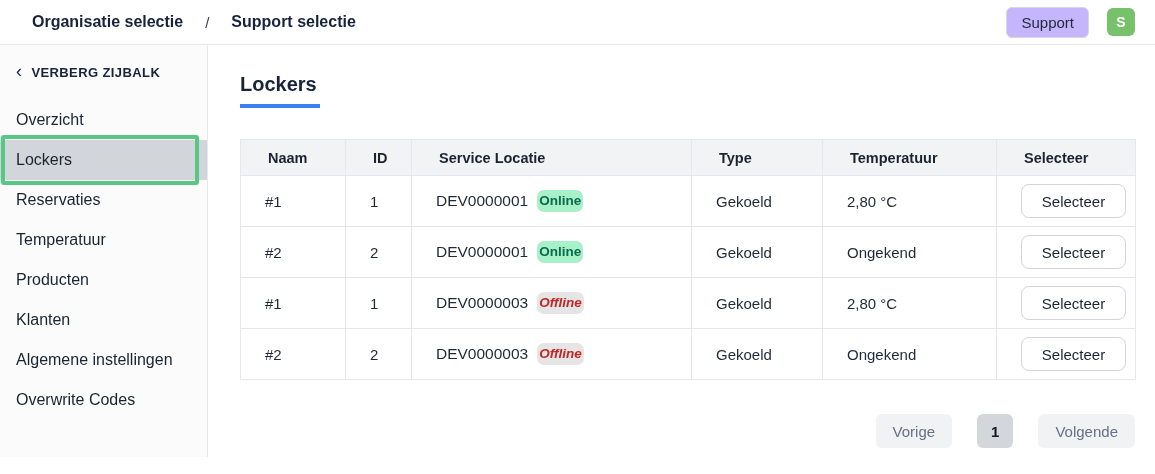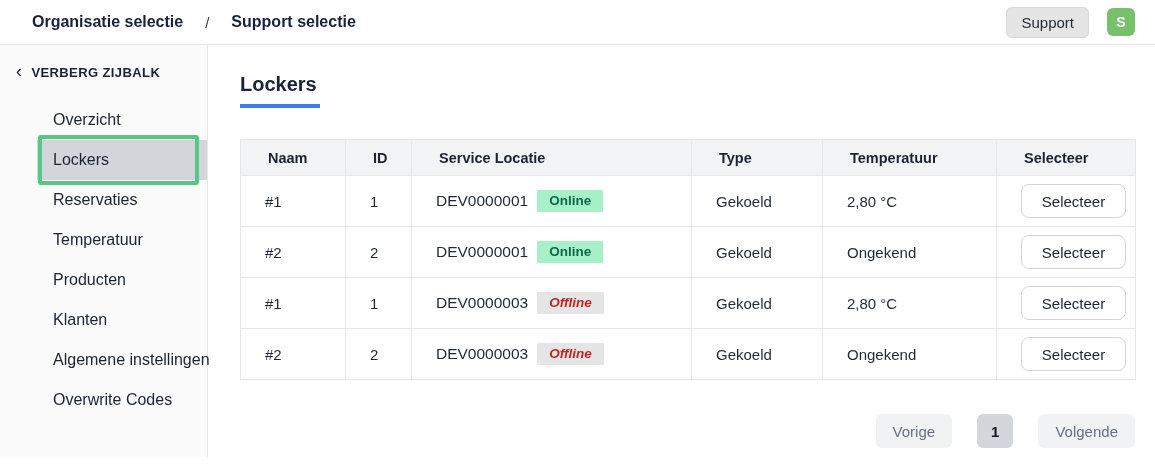--- a/index.html
+++ b/index.html
@@ -22,21 +22,21 @@
   .breadcrumb { display: flex; align-items: center; gap: 22px; }
   .crumb {
     font-size: 16px;
     font-weight: 700;
     color: #17233b;
     cursor: pointer;
   }
   .crumb-sep { font-size: 15px; color: #344054; font-weight: 400; }
   .topbar-right { margin-left: auto; display: flex; align-items: center; gap: 18px; }
   .support-btn {
-    background: #e5e5e5;
+    background: #c4b5fd;
     border: 1px solid #d5d8dd;
     border-radius: 6px;
     padding: 6px 14px;
     font-size: 15px;
     font-weight: 500;
     color: #1f2937;
     font-family: inherit;
     cursor: pointer;
   }
   .avatar {
@@ -74,21 +74,20 @@
   .collapse-chevron { font-size: 18px; font-weight: 400; line-height: 13px; margin-top: -2px; }
   .nav-item {
     position: relative;
     height: 40px;
     line-height: 40px;
     padding-left: 16px;
     font-size: 16px;
     color: #1a2332;
     cursor: pointer;
     white-space: nowrap;
-    margin-left: 37px;
   }
   .nav-item.active { background: #d2d5da; }
   .annotation-box {
     position: absolute;
     left: 1px; right: 8px; top: -5px; bottom: -5px;
     border: 4px solid #57c783;
     border-radius: 3px;
     pointer-events: none;
     z-index: 2;
   }
@@ -134,22 +133,22 @@
   .col-service { width: 280px; }
   .col-type { width: 131px; }
   .col-temp { width: 174px; }
   .col-select { width: 139px; }
 
   .svc-cell { display: flex; align-items: center; gap: 9px; }
   .svc-code { font-size: 15.5px; }
   .badge {
     font-size: 13.5px;
     font-weight: 600;
-    padding: 3px 12px;
-    border-radius: 1px;
+    padding: 3px 2px;
+    border-radius: 7px;
     line-height: 1.2;
   }
   .badge.online { background: #a7f0c8; color: #0b6b4d; }
   .badge.offline { background: #e5e5e5; color: #c02626; font-style: italic; }
 
   .select-btn {
     background: #ffffff;
     border: 1px solid #d1d5db;
     border-radius: 8px;
     width: 105px;

